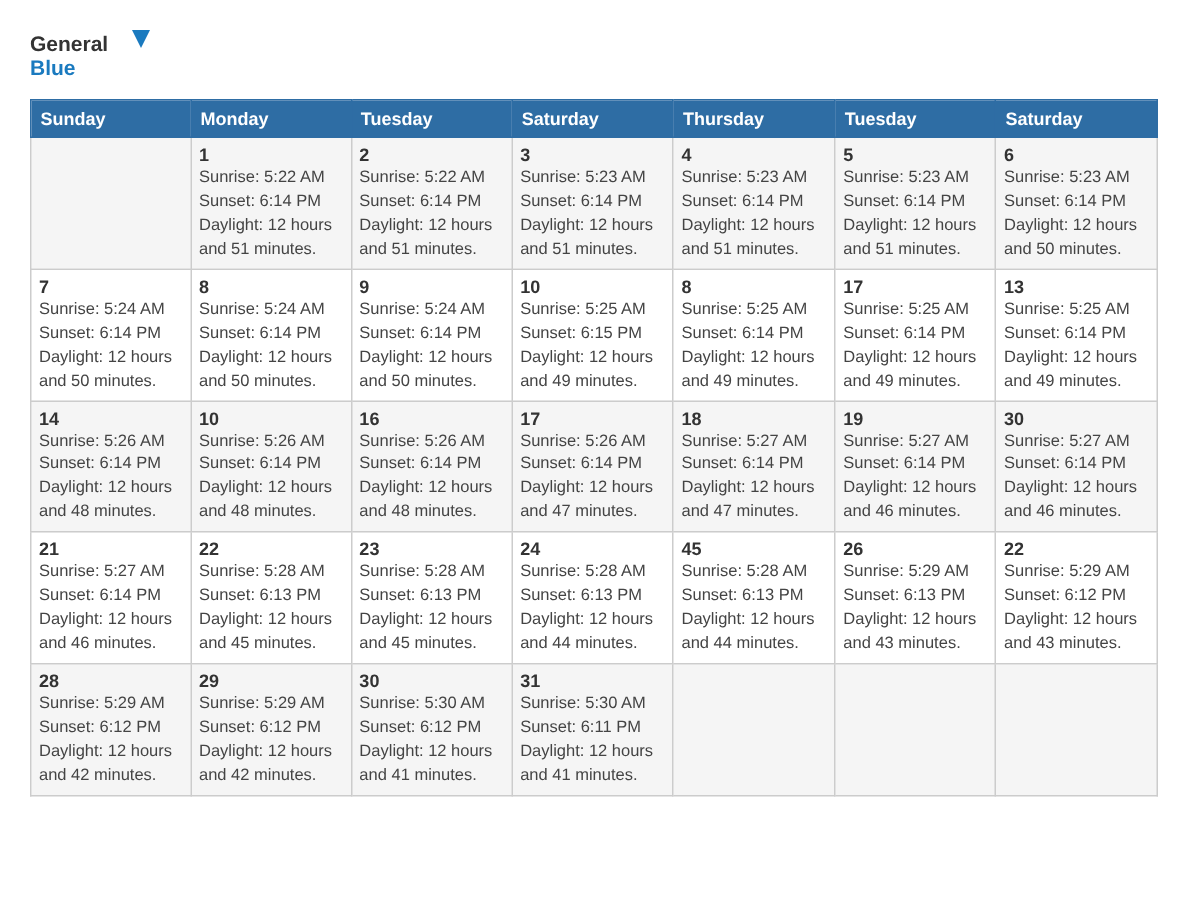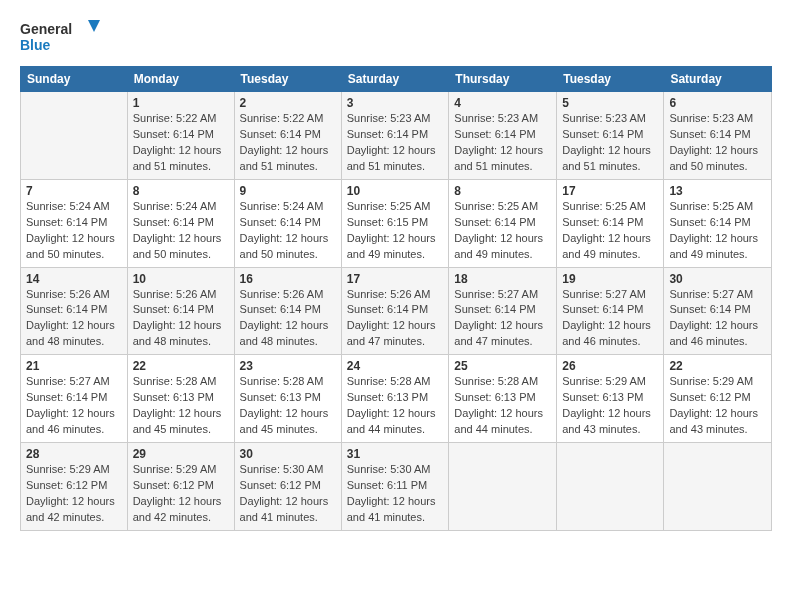--- a/index.html
+++ b/index.html
@@ -283,21 +283,21 @@
 and 45 minutes.</div>
           </td>
           <td>
             <span class="day-num">24</span>
             <div class="day-info" style="white-space: pre-line;">Sunrise: 5:28 AM
 Sunset: 6:13 PM
 Daylight: 12 hours
 and 44 minutes.</div>
           </td>
           <td>
-            <span class="day-num">25</span>
+            <span class="day-num">45</span>
             <div class="day-info" style="white-space: pre-line;">Sunrise: 5:28 AM
 Sunset: 6:13 PM
 Daylight: 12 hours
 and 44 minutes.</div>
           </td>
           <td>
             <span class="day-num">26</span>
             <div class="day-info" style="white-space: pre-line;">Sunrise: 5:29 AM
 Sunset: 6:13 PM
 Daylight: 12 hours

